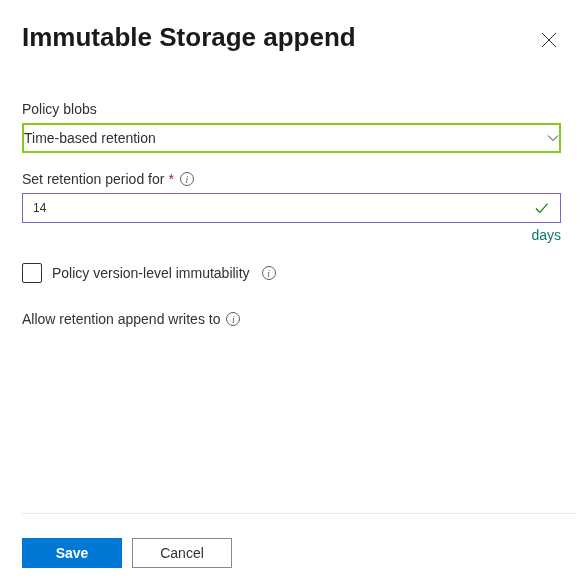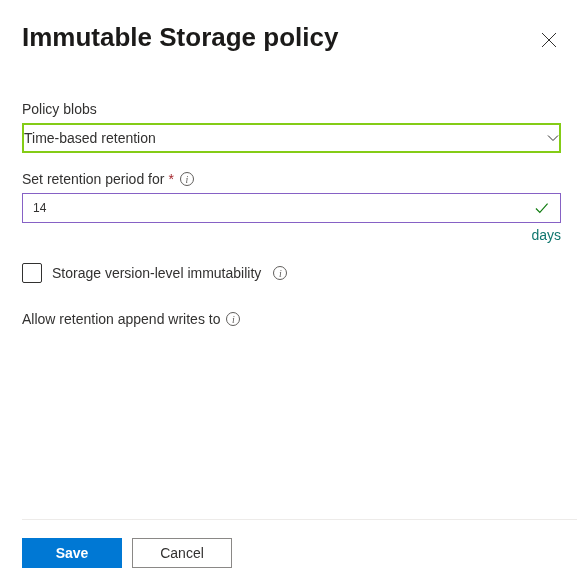--- a/index.html
+++ b/index.html
@@ -150,21 +150,21 @@
       height: 10px;
       border-radius: 50%;
       background: #0078d4;
     }
     .footer {
       position: absolute;
       bottom: 18px;
       left: 22px;
       right: 6px;
       border-top: 1px solid #edebe9;
-      padding-top: 18px;
+      padding-top: 24px;
       display: flex;
       gap: 10px;
     }
     .btn {
       min-width: 100px;
       height: 30px;
       font-size: 14px;
       font-family: inherit;
       cursor: pointer;
       display: flex;
@@ -180,21 +180,21 @@
     .btn-secondary {
       background: #fff;
       color: #323130;
       border: 1px solid #8a8886;
     }
   </style>
 </head>
 <body>
 
 <div class="header">
-  <h1 class="title">Immutable Storage policy</h1>
+  <h1 class="title">Immutable Storage append</h1>
   <div class="close-btn">
     <svg width="16" height="16" viewBox="0 0 16 16">
       <line x1="1" y1="1" x2="15" y2="15" stroke="#323130" stroke-width="1"></line>
       <line x1="15" y1="1" x2="1" y2="15" stroke="#323130" stroke-width="1"></line>
     </svg>
   </div>
 </div>
 
 <div class="field">
   <div class="field-label">Policy blobs</div>
@@ -216,21 +216,21 @@
     <input type="text" value="14" style="">
     <svg class="checkmark" width="16" height="16" viewBox="0 0 16 16">
       <polyline points="2,8.5 6,12.5 14,3.5" fill="none" stroke="#107c10" stroke-width="1.2"></polyline>
     </svg>
   </div>
   <div class="unit">days</div>
 </div>
 
 <div class="checkbox-row">
   <div class="checkbox"></div>
-  <span>Storage version-level immutability</span>
+  <span>Policy version-level immutability</span>
   <span class="info-icon">i</span>
 </div>
 
 <div class="field">
   <div class="field-label">
     <span>Allow retention append writes to</span>
     <span class="info-icon">i</span>
   </div>
 </div>
 

